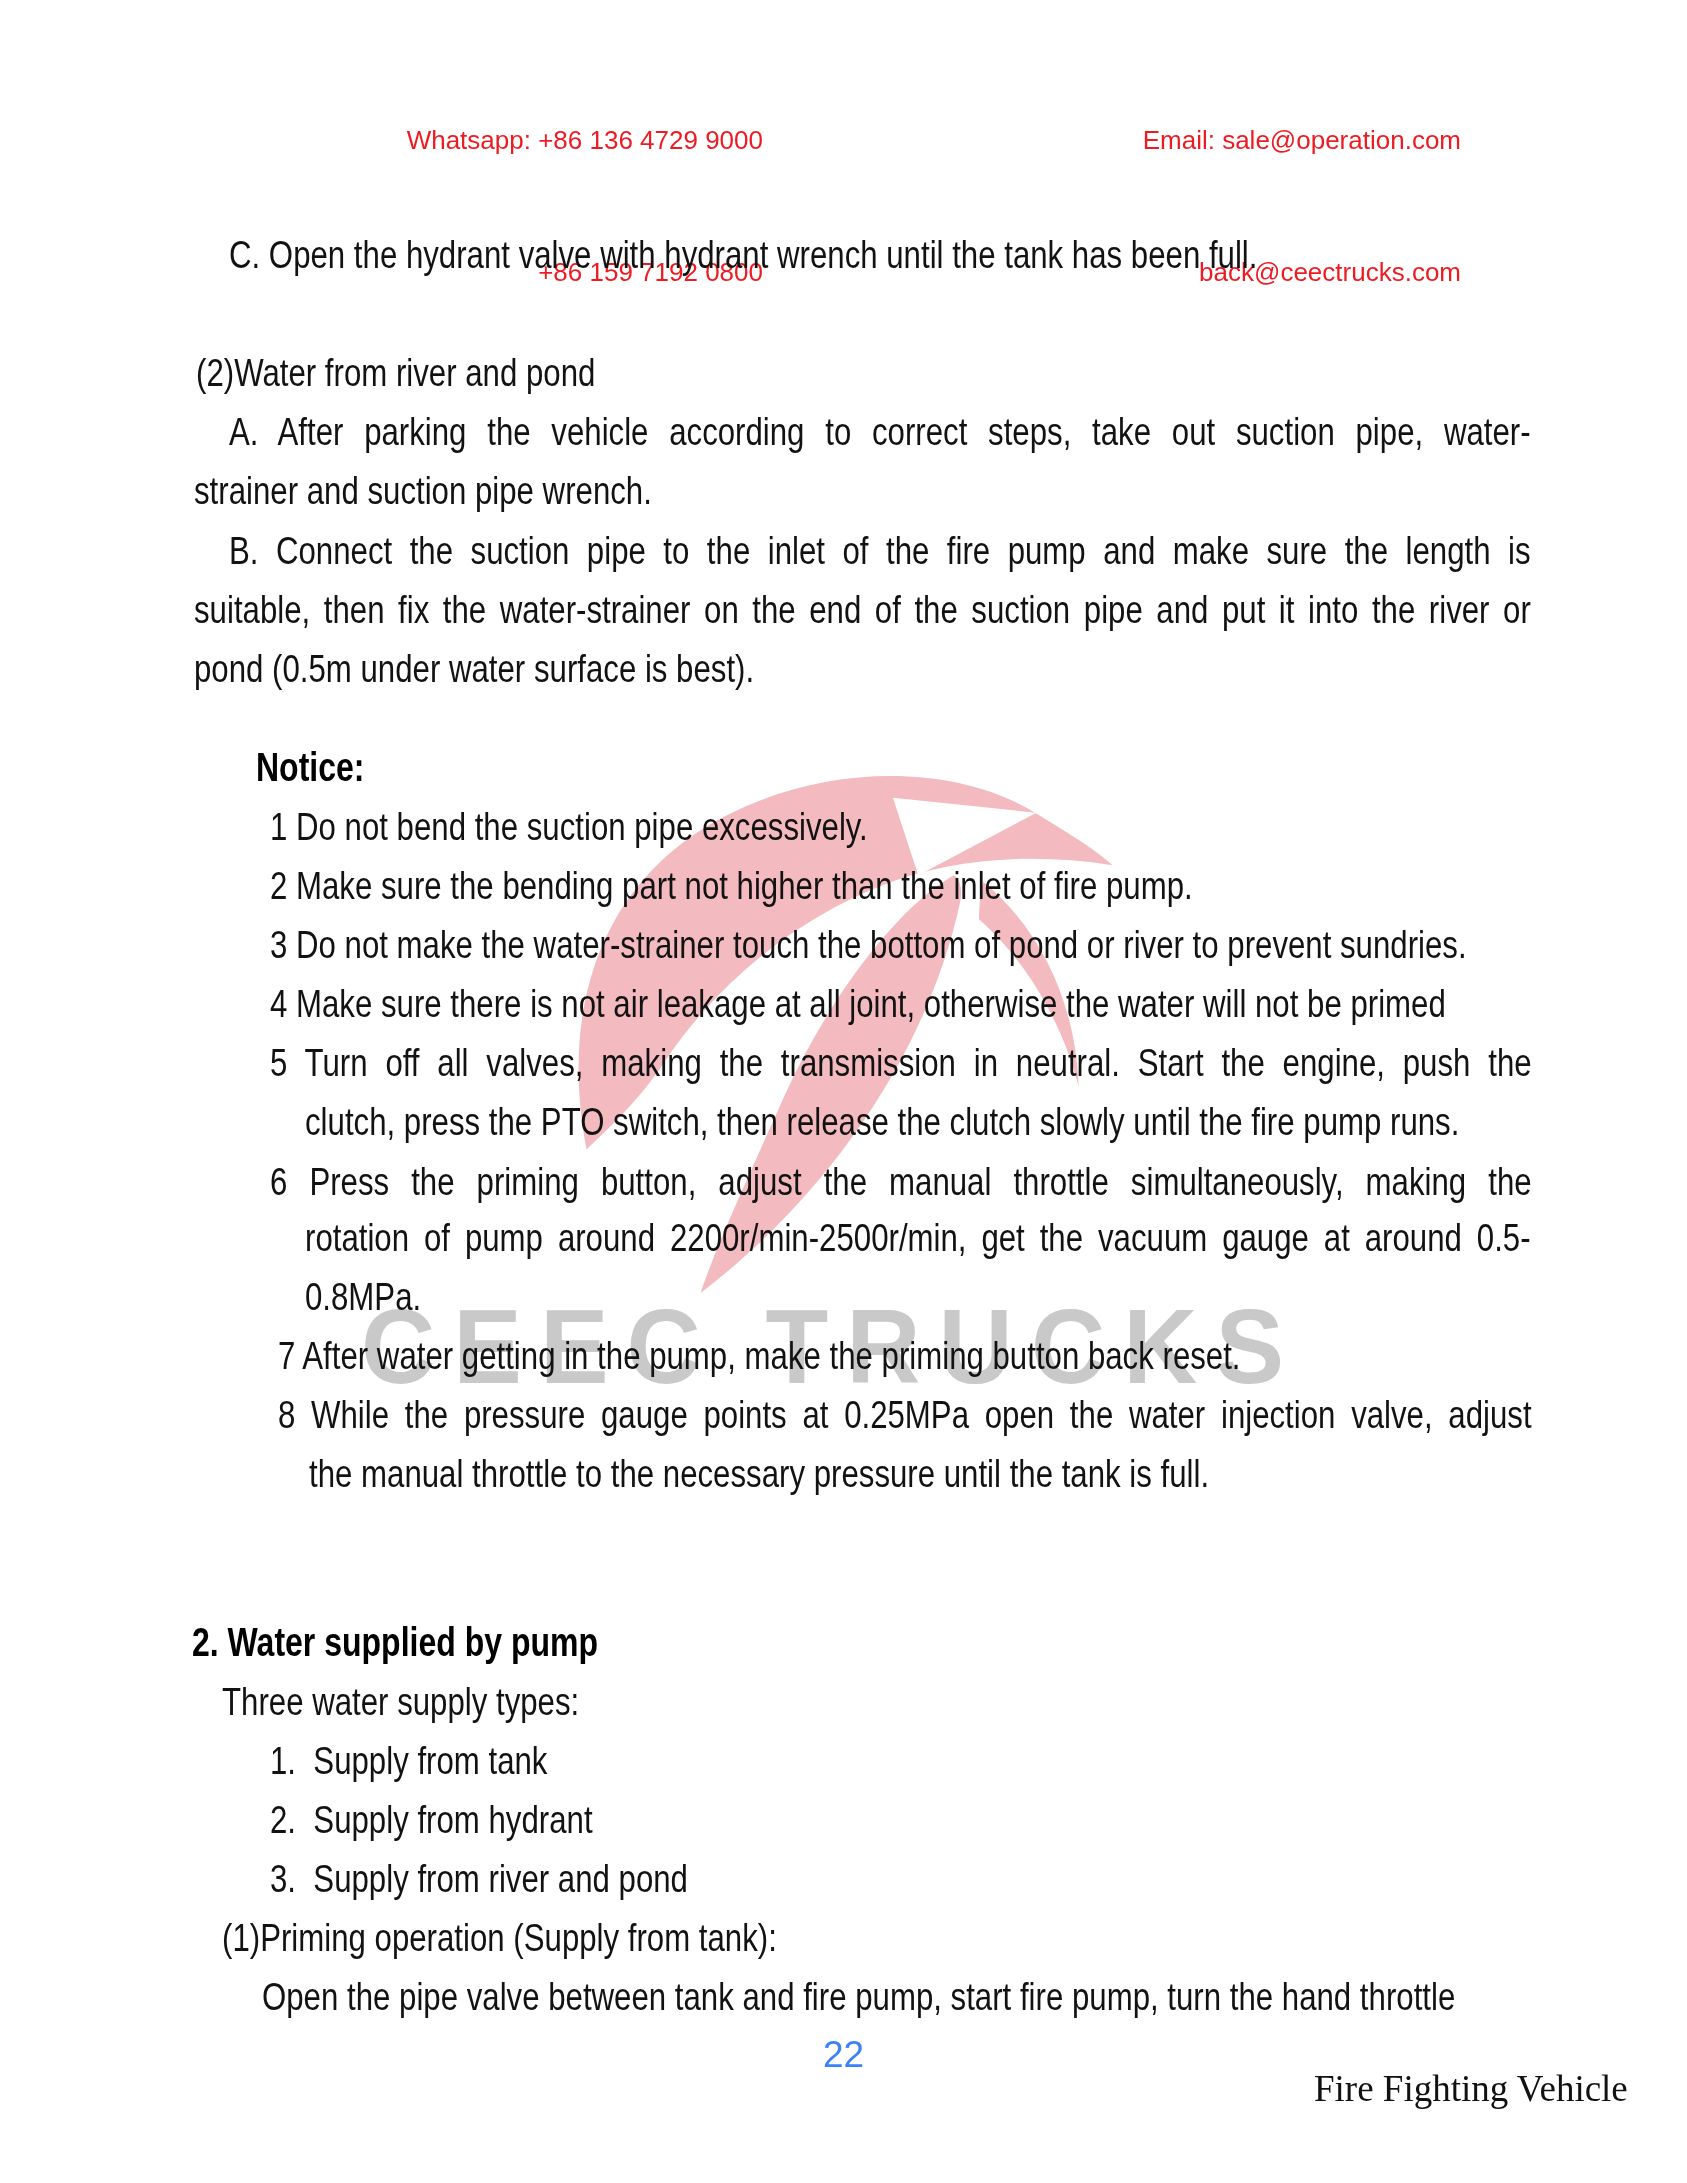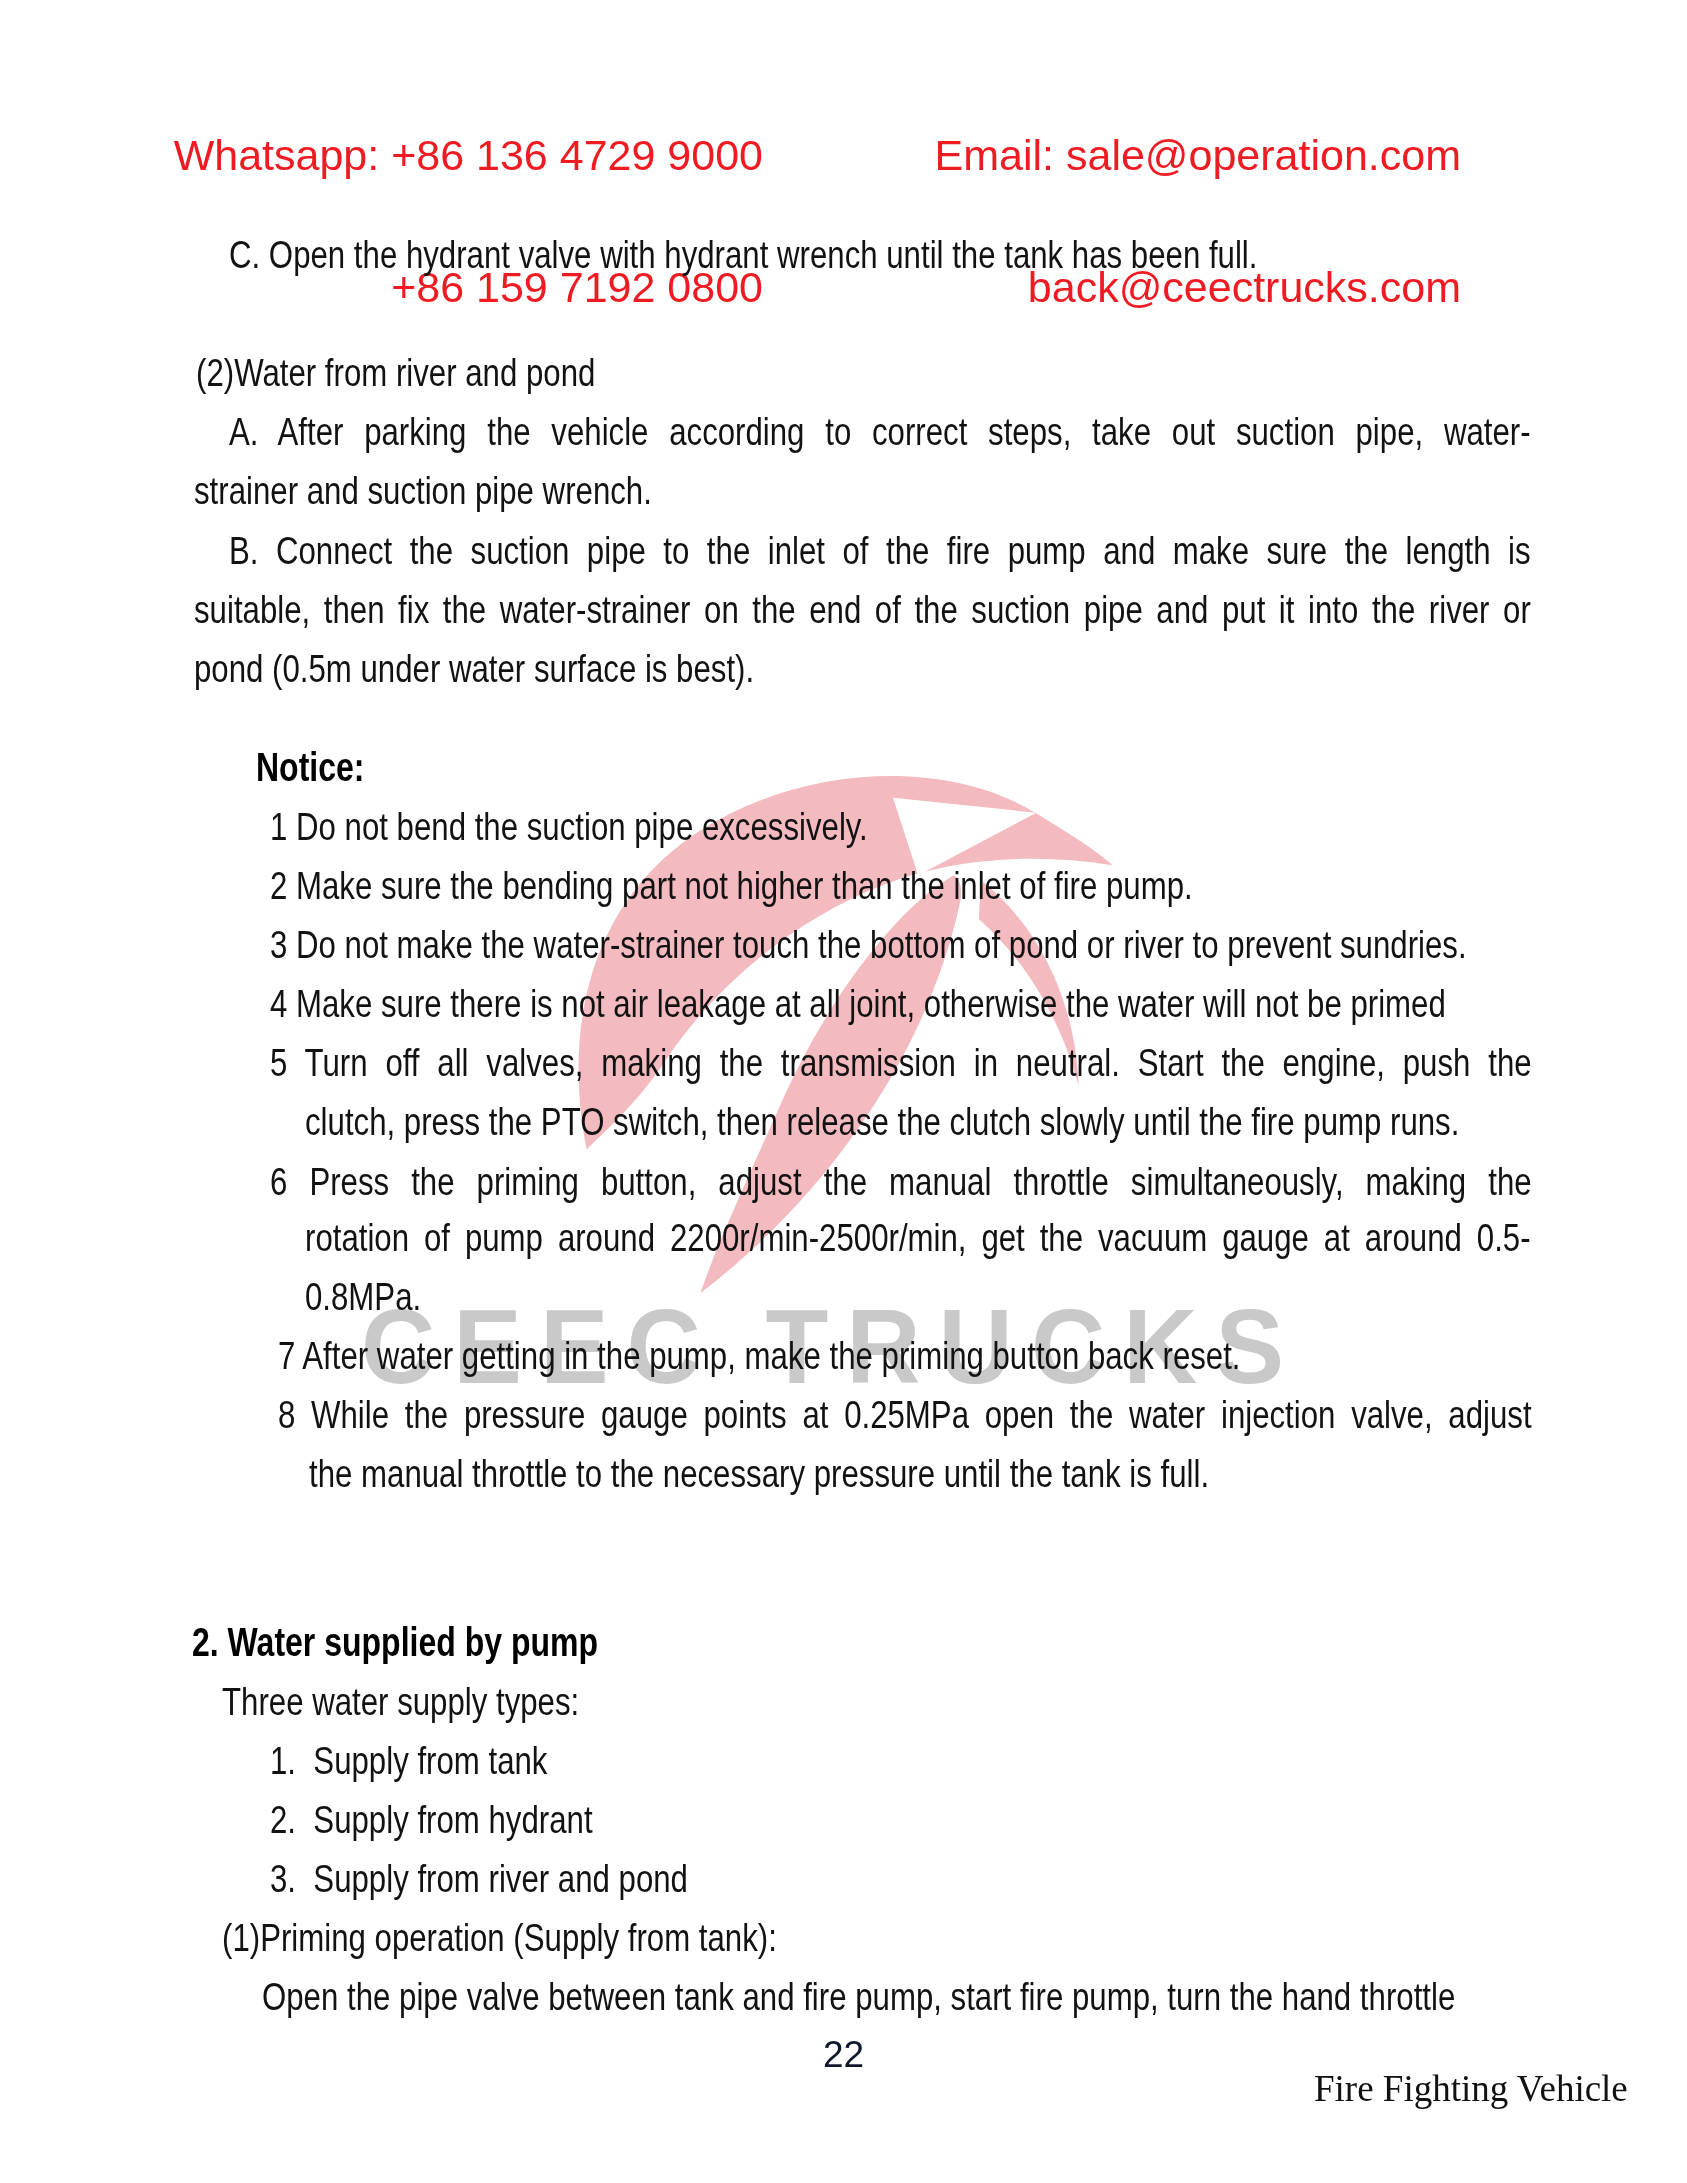--- a/index.html
+++ b/index.html
@@ -1,39 +1,39 @@
 <!DOCTYPE html>
 <html style="font-size:13.5px"><head>
 <meta charset="utf-8">
 <style>
   html,body{margin:0;padding:0;background:#ffffff;}
   #page{position:relative;width:1687px;height:2183px;background:#ffffff;overflow:hidden;
         font-family:"Liberation Sans",sans-serif;}
 
   
-  .hcol{position:absolute;top:45px;font-size:43px;line-height:44px;color:#ee1c22;
+  .hcol{position:absolute;top:30px;font-size:26px;line-height:44px;color:#ee1c22;
         text-align:right;white-space:pre;}
   .hcol.hleft{right:924px;}
   .hcol.hright{right:226px;}
 
   
   .logo{position:absolute;left:557px;top:774px;width:574px;height:557px;z-index:0;}
   .wmtext{position:absolute;left:361px;top:1286px;z-index:0;
           font-size:106px;font-weight:bold;letter-spacing:18.6px;color:#c9c9c9;
           white-space:pre;transform:scaleX(0.97);transform-origin:0 0;}
 
   
   .bl{position:absolute;z-index:2;font-size:39px;line-height:59px;color:#121212;
       white-space:pre;transform:scaleX(0.8);transform-origin:0 0;}
   .bl.j{white-space:normal;text-align:justify;text-align-last:justify;word-spacing:1.7px;}
   .bl.b{font-weight:bold;font-size:40px;color:#000;}
 
   
   .pagenum{position:absolute;left:0;top:2025px;width:1687px;text-align:center;z-index:2;
-           font-size:37px;line-height:59px;color:#0f172a;transform:none;}
+           font-size:37px;line-height:59px;color:#3b82f6;transform:none;}
   .tagline{position:absolute;left:1314px;top:2063px;z-index:2;
            font-family:"Liberation Serif",serif;font-size:37px;
            line-height:51px;color:#111;white-space:pre;}
 </style>
 </head>
 <body>
 
 <div id="page">
 
   <div class="hcol hleft">

